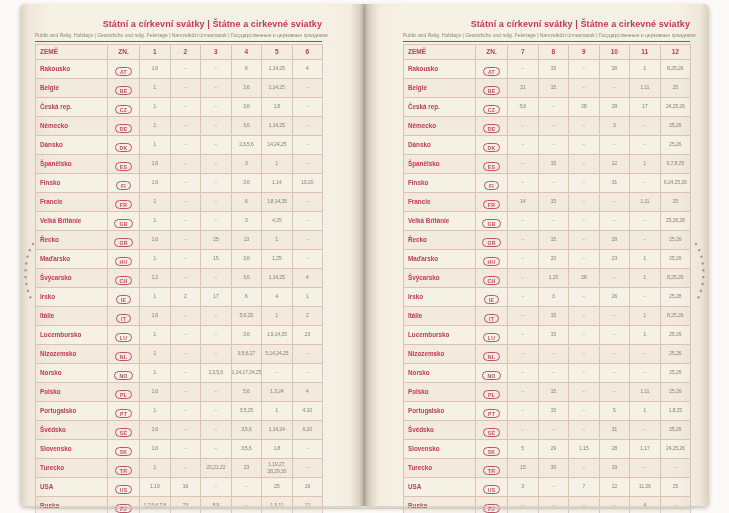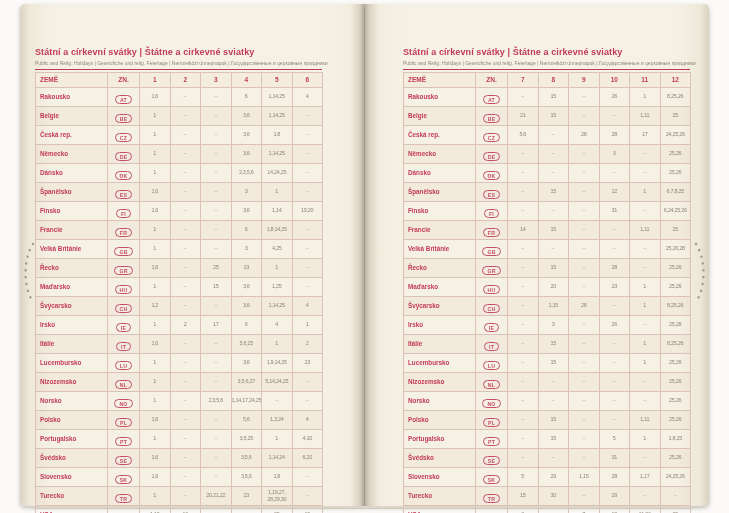--- a/index.html
+++ b/index.html
@@ -25,22 +25,22 @@
   .spine {
     position:absolute; left:330px; top:0; width:29px; height:100%; z-index:6; pointer-events:none;
     background:linear-gradient(90deg, rgba(100,80,60,0) 0%, rgba(100,80,60,0.16) 32%,
                rgba(75,58,42,0.34) 50%, rgba(100,80,60,0.16) 68%, rgba(100,80,60,0) 100%);
   }
   .content { position:absolute; top:15px; width:287px; }
   .page.left  .content { left:15px; }
   .page.right .content { left:38px; }
 
   .ptitle {
-    text-align:left; font-size:9px; font-weight:bold; letter-spacing:0.1px;
-    color:#c23a58; white-space:nowrap;margin-top:28px;
+    text-align:right; font-size:9px; font-weight:bold; letter-spacing:0.1px;
+    color:#c23a58; white-space:nowrap;
   }
   .psub {
     text-align:center; font-size:5px; color:#8f8575; margin-top:2.5px;
     white-space:nowrap; letter-spacing:0px;
   }
   .subrule { border-top:1.6px solid #c23a58; margin-top:3px; margin-bottom:2px; }
 
   table { border-collapse:collapse; table-layout:fixed; width:287px; border:1px solid #c9a093; }
   th, td { border:1px solid #dcc2b5; padding:0; overflow:hidden; }
   thead th { height:15px; color:#c23a58; font-size:6.5px; font-weight:bold; background:#f4ecdf; }

